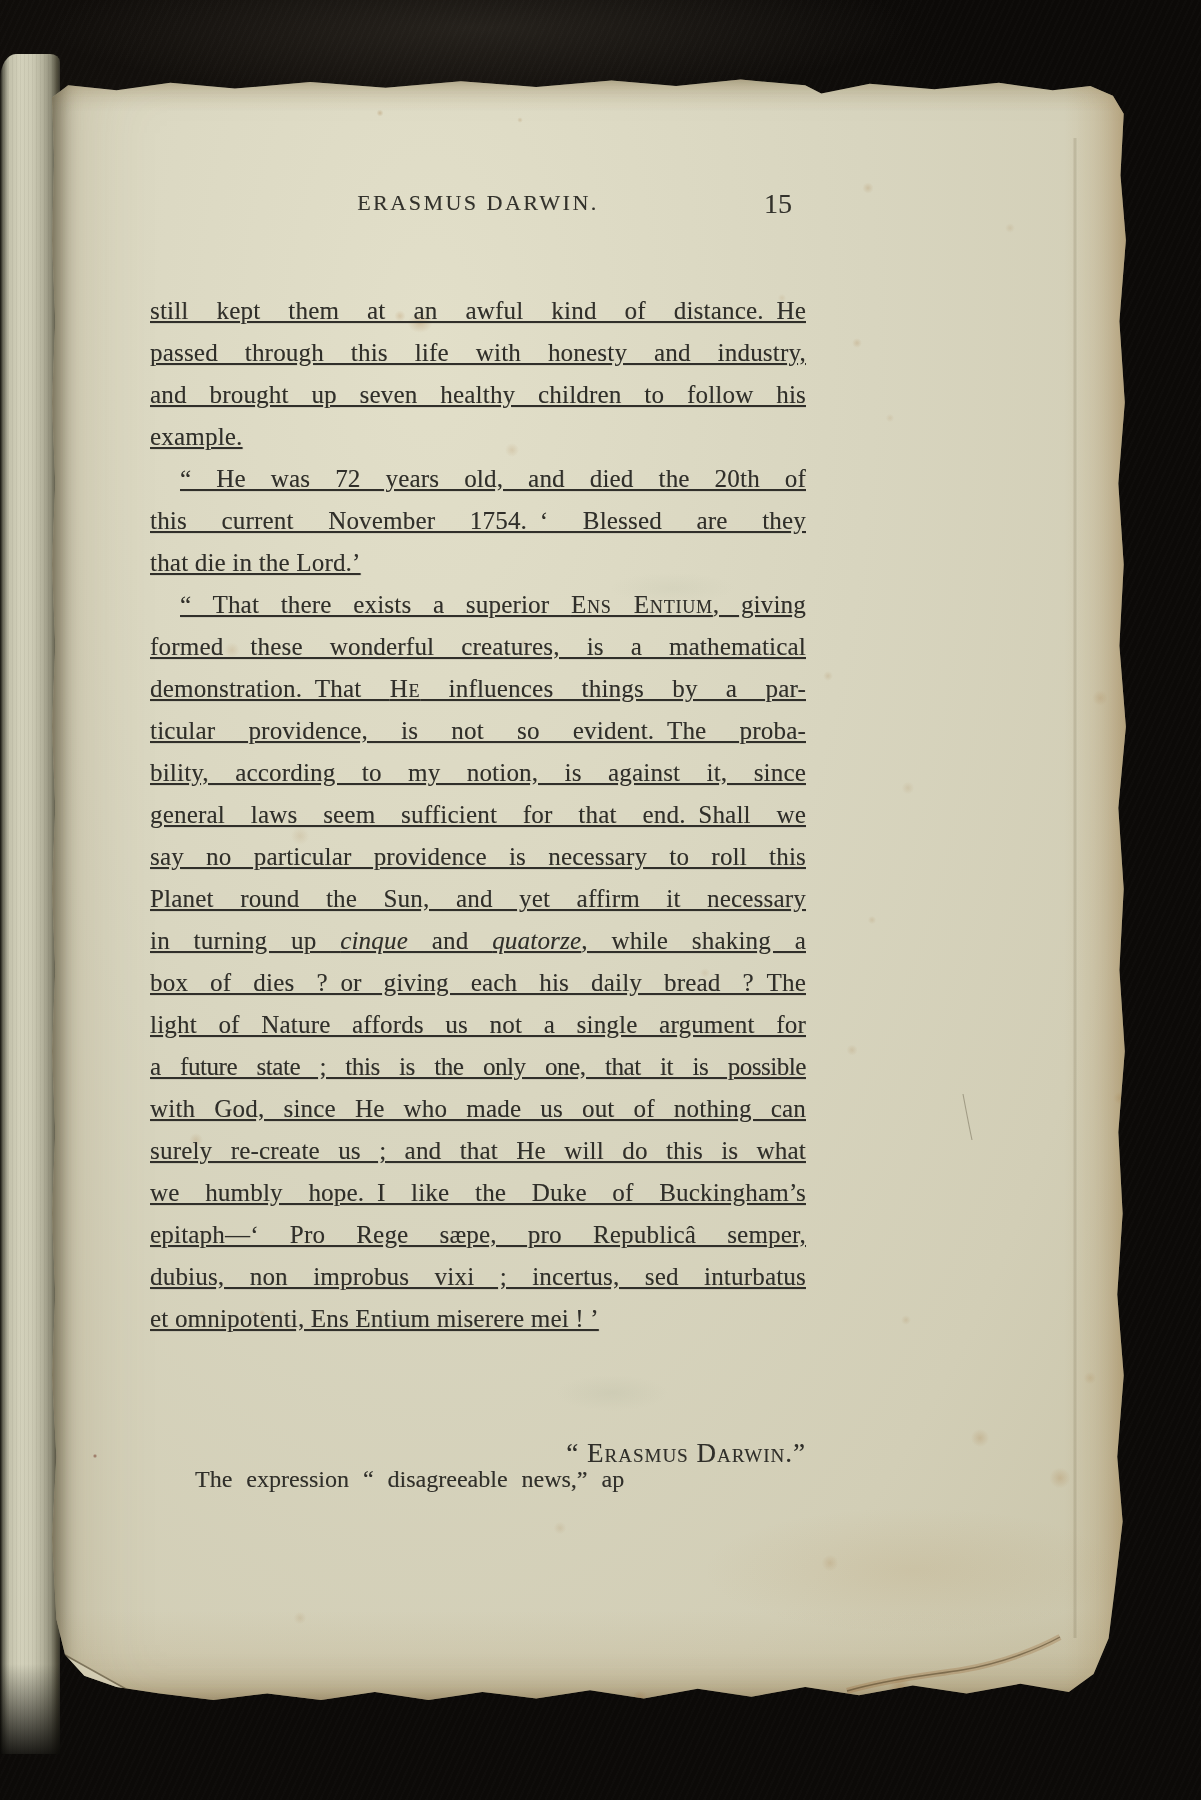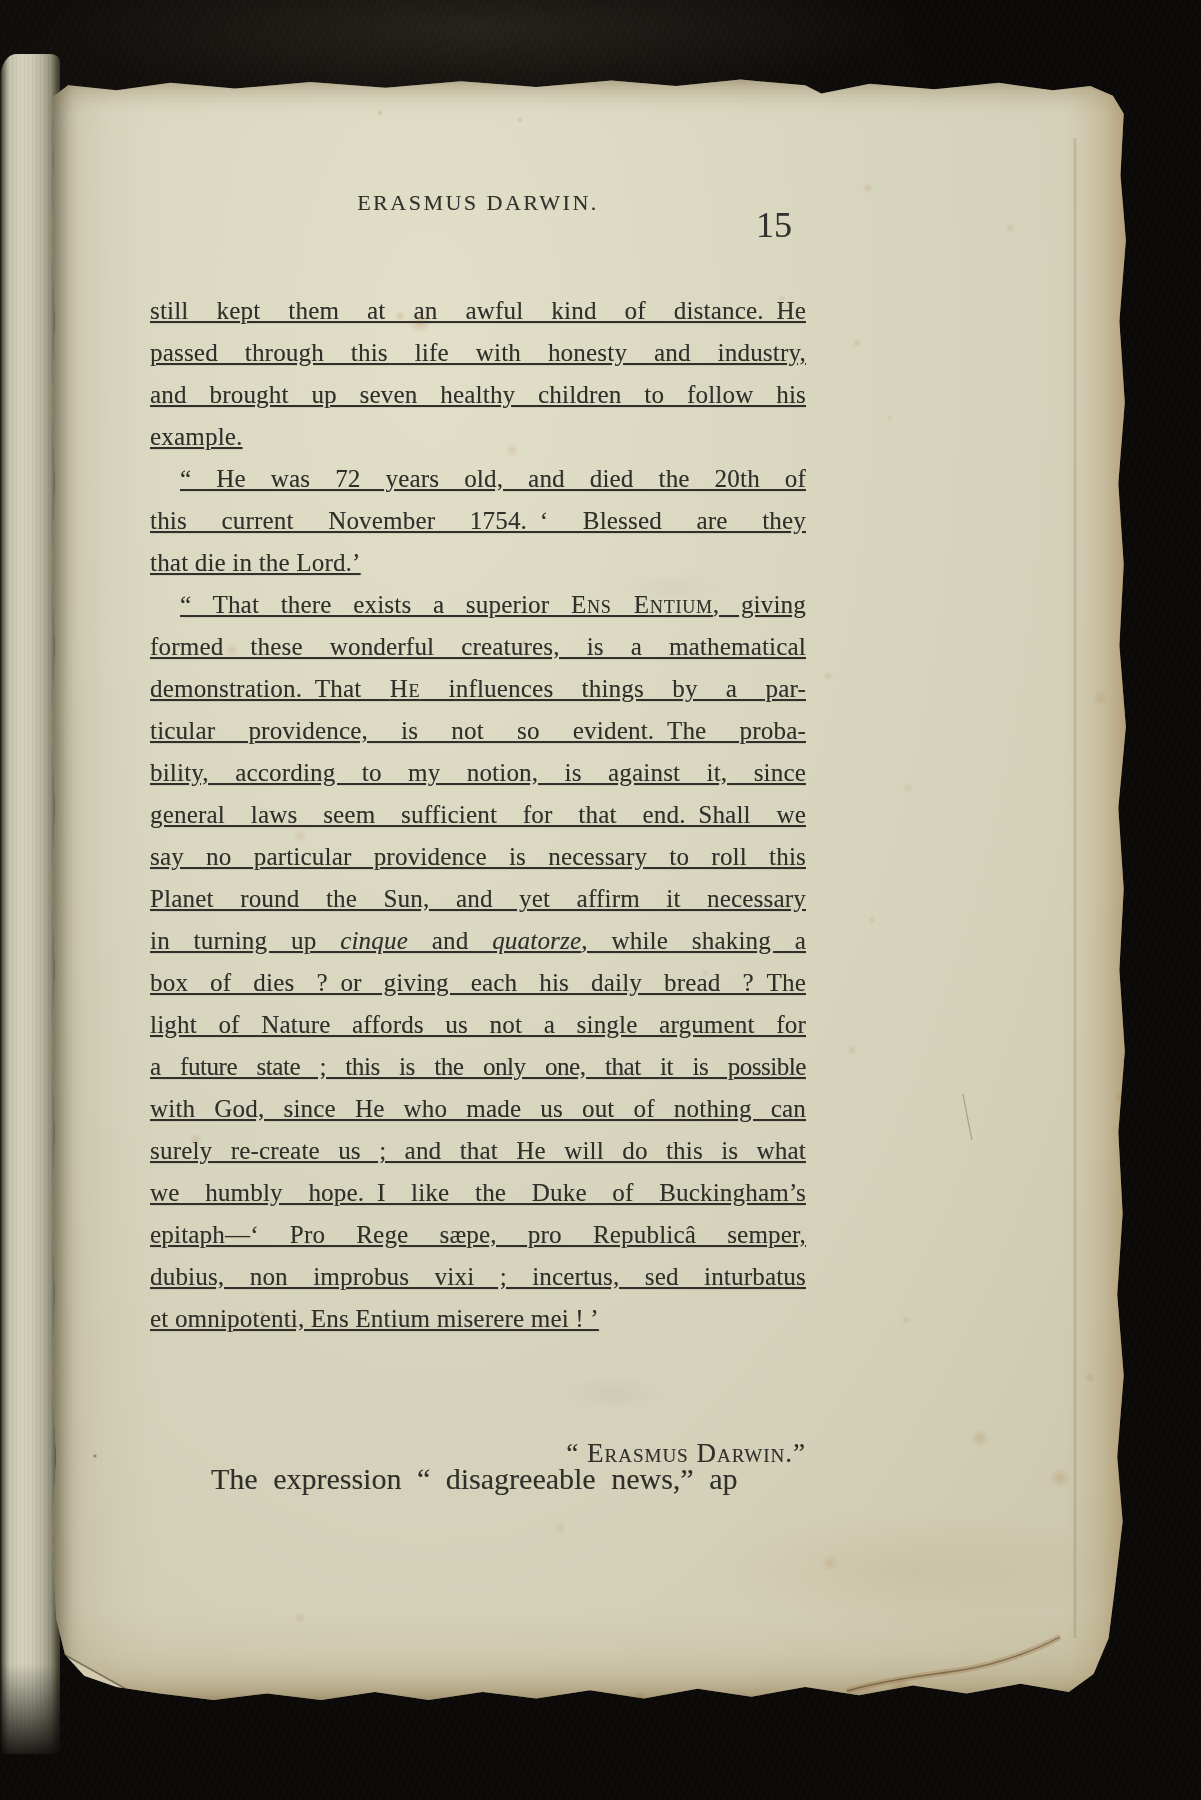--- a/index.html
+++ b/index.html
@@ -89,44 +89,44 @@
       radial-gradient(ellipse 300px 90px at 80% 92%, rgba(165,125,65,.12), transparent 70%);
   }
   
   .content{position:absolute;left:98px;top:0;width:656px;}
   .running-head{
     position:absolute;top:112px;left:0;width:100%;text-align:center;
     font-size:22px;letter-spacing:2.5px;color:#33322c;
     text-shadow:.3px .3px .5px rgba(43,42,38,.3);
   }
   .folio{
-    position:absolute;top:126px;right:14px;font-size:36px;color:#33322c;
+    position:absolute;top:110px;right:14px;font-size:28px;color:#33322c;
     text-shadow:.3px .3px .5px rgba(43,42,38,.3);
   }
   .body-text{
     position:absolute;top:212px;left:0;width:100%;
     font-size:25px;color:#302f2a;letter-spacing:.2px;
     text-shadow:.3px .3px .6px rgba(43,42,38,.32);
   }
   .ln{height:42px;line-height:42px;overflow:hidden;}
   .just{text-align:justify;text-align-last:justify;text-decoration:underline;}
   .flush{text-align:left;text-align-last:left;text-decoration:underline;}
   .ind{text-indent:30px;}
   .tight{letter-spacing:-.45px;}
   .i{font-style:italic;}
   .sc{font-variant:small-caps;letter-spacing:.8px;}
   .signature{
     position:absolute;top:1354px;left:0;width:100%;height:42px;line-height:42px;
     text-align:right;font-variant:small-caps;letter-spacing:1px;
     font-size:27px;color:#302f2a;text-shadow:.3px .3px .6px rgba(43,42,38,.32);
   }
   .closing{
-    position:absolute;top:1378px;left:16px;width:100%;height:46px;line-height:46px;
+    position:absolute;top:1378px;left:0;width:100%;height:46px;line-height:46px;
     padding-left:45px;box-sizing:border-box;
-    font-size:30px;word-spacing:8px;color:#302f2a;
+    font-size:24px;word-spacing:8px;color:#302f2a;
     text-shadow:.3px .3px .6px rgba(43,42,38,.32);
   }
   .edge-marks{position:absolute;inset:0;pointer-events:none;}
 </style>
 </head>
 <body>
 
 <div class="cloth-sheen"></div>
 
 <div class="fore-edge"></div>

